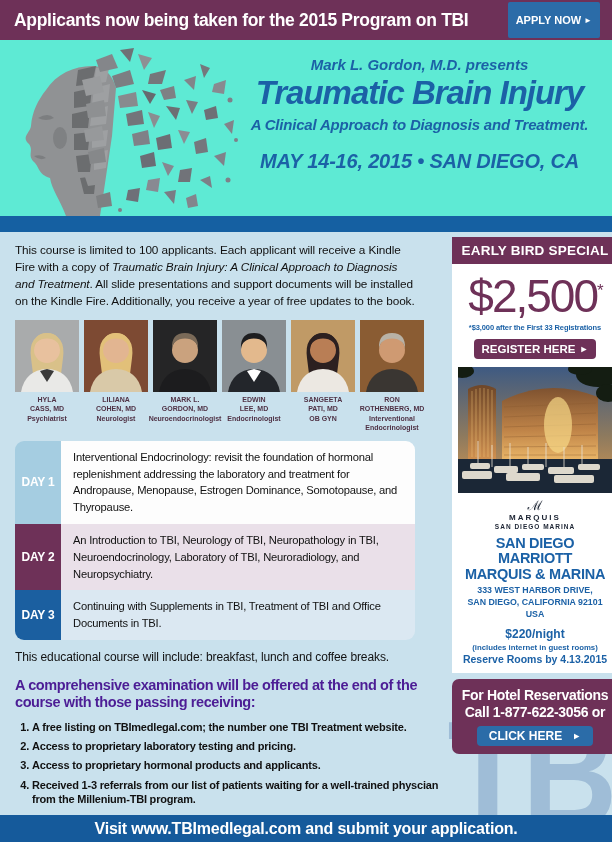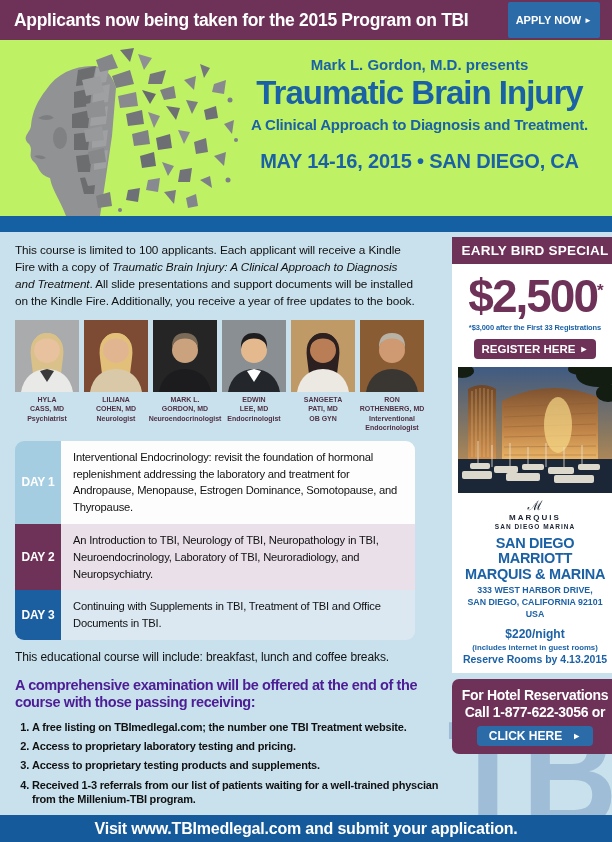--- a/index.html
+++ b/index.html
@@ -10,21 +10,21 @@
   .banner{position:absolute;top:0;left:0;width:612px;height:40px;background:#6e3158;
           display:flex;align-items:center;}
   .banner-text{color:#fff;font-size:17.5px;font-weight:bold;padding-left:14px;
                letter-spacing:-0.3px;flex:1;white-space:nowrap;}
   .apply-btn{background:#2b6ca8;color:#fff;font-size:11px;font-weight:bold;
              padding:12px 8px;margin-right:12px;border-radius:2px;display:flex;
              align-items:center;gap:3px;cursor:pointer;white-space:nowrap;}
   .apply-btn .arr{font-size:8px;}
 
   
-  .header{position:absolute;top:40px;left:0;width:612px;height:225px;background:#bef264;}
+  .header{position:absolute;top:40px;left:0;width:612px;height:225px;background:#5eead4;font-style:italic;}
   .head-art{position:absolute;left:0;top:0;width:250px;height:176px;}
   .header-text{position:absolute;left:235px;top:0;right:8px;text-align:center;color:#1b61a6;}
   .presents{font-size:15px;font-weight:bold;margin-top:16px;}
   .main-title{font-size:33px;font-weight:bold;letter-spacing:-1px;margin-top:3px;line-height:1.05;}
   .subtitle{font-size:15px;font-weight:bold;margin-top:5px;letter-spacing:-0.2px;}
   .date-loc{font-size:20px;font-weight:bold;margin-top:17px;letter-spacing:-0.2px;}
 
   .divider{position:absolute;top:216px;left:0;width:612px;height:16px;background:#1560a2;}
 
   
@@ -58,21 +58,21 @@
   .exam{color:#4c1d95;font-size:14.5px;font-weight:bold;line-height:1.2;margin:13px 0 8px;
         width:420px;letter-spacing:-0.4px;}
   .benefits{margin:0;padding-left:17px;font-size:11px;font-weight:bold;color:#111;letter-spacing:-0.2px;}
   .benefits li{margin-bottom:5px;line-height:1.3;width:408px;}
 
   
   .sidebar{position:absolute;left:452px;top:5px;width:166px;z-index:2;}
   .eb-header{background:#6e3158;color:#fff;text-align:center;font-weight:bold;font-size:13.5px;
              padding:6px 0;letter-spacing:0.2px;}
   .panel{background:#fff;padding:5px 5px 8px;}
-  .price{color:#6e3158;font-size:46px;font-weight:bold;text-align:center;letter-spacing:-2px;
+  .price{color:#6e3158;font-size:46px;font-weight:normal;text-align:center;letter-spacing:-2px;
          line-height:1;margin-top:4px;}
   .price sup{font-size:17px;}
   .price-note{color:#1b61a6;font-size:7.5px;font-weight:bold;text-align:center;margin-top:4px;
               letter-spacing:-0.1px;}
   .register-btn{display:flex;align-items:center;justify-content:center;gap:4px;background:#6e3158;
                 color:#fff;font-size:11.5px;font-weight:bold;border-radius:4px;padding:4px 0;
                 width:122px;margin:7px auto 8px;cursor:pointer;}
   .register-btn .arr{font-size:9px;}
   .hotel-photo{width:154px;height:126px;display:block;margin:0 auto;}
   .marriott{text-align:center;color:#1c2433;margin-top:6px;line-height:1.1;}
@@ -288,21 +288,21 @@
         <div class="sbody">Continuing with Supplements in TBI, Treatment of TBI and Office Documents in TBI.</div>
       </div>
     </div>
 
     <p class="course-note">This educational course will include: breakfast, lunch and coffee breaks.</p>
 
     <div class="exam">A comprehensive examination will be offered at the end of the course with those passing receiving:</div>
     <ol class="benefits">
       <li>A free listing on TBImedlegal.com; the number one TBI Treatment website.</li>
       <li>Access to proprietary laboratory testing and pricing.</li>
-      <li>Access to proprietary testing products and supplements.</li>
+      <li>Access to proprietary hormonal products and applicants.</li>
       <li>Received 1-3 referrals from our list of patients waiting for a well-trained physcian from the Millenium-TBI program.</li>
     </ol>
 
   </div>
 
   <div class="sidebar">
     <div class="eb-header">EARLY BIRD SPECIAL</div>
     <div class="panel">
       <div class="price"><span>$2,500</span><sup>*</sup></div>
       <div class="price-note">*$3,000 after the First 33 Registrations</div>

